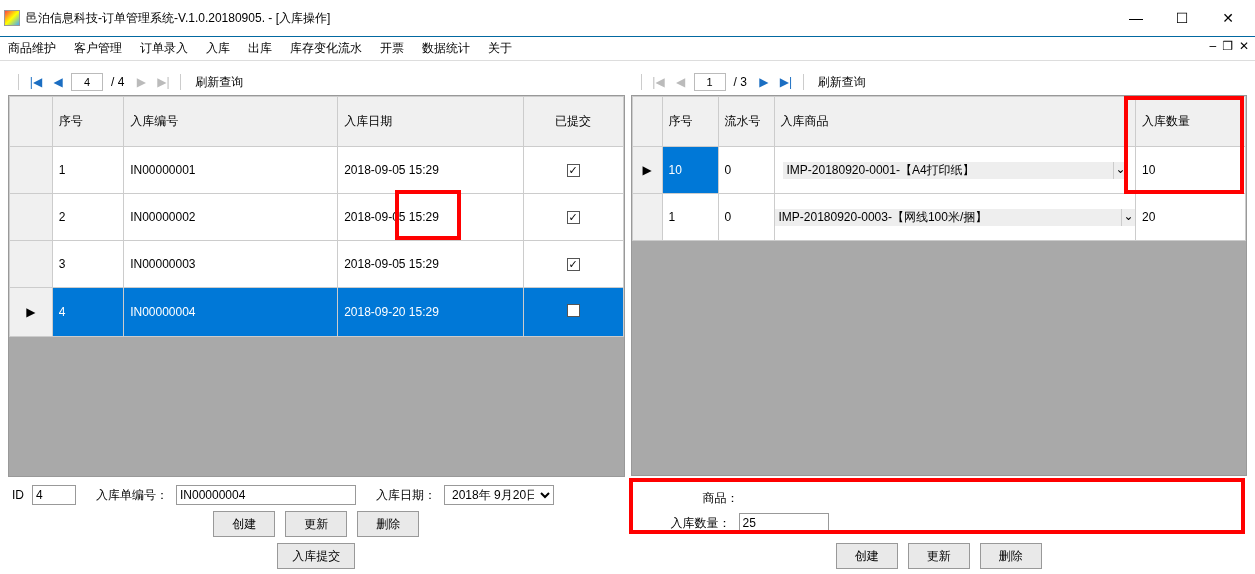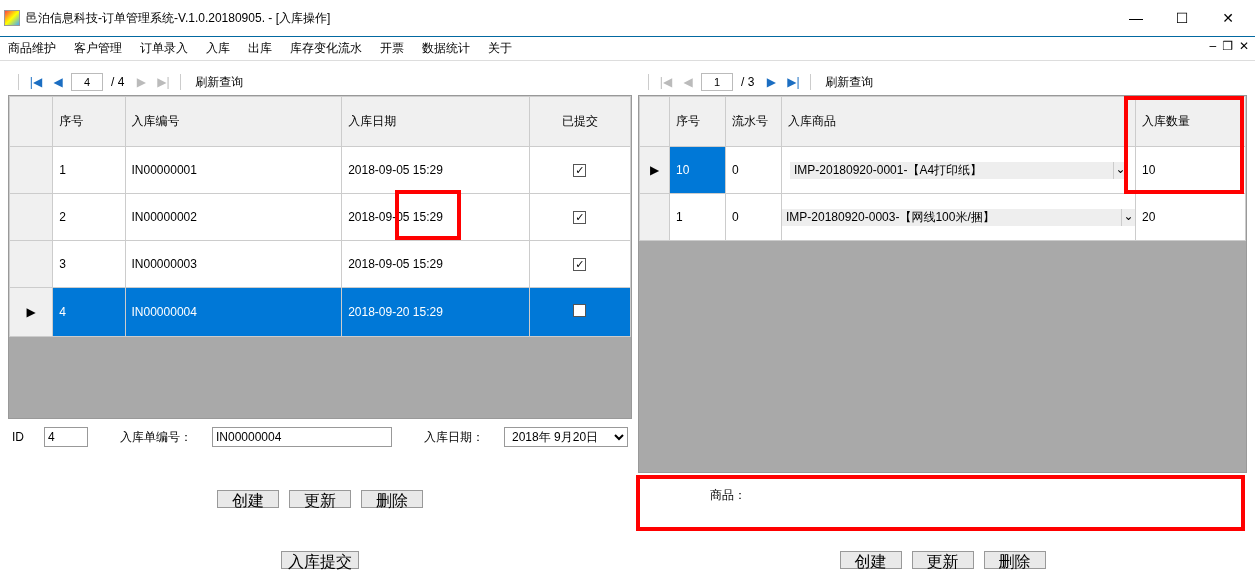--- a/index.html
+++ b/index.html
@@ -23,24 +23,24 @@
 .refresh { padding: 0 6px; cursor: pointer; }
 .grid-wrap { flex: 1; border: 1px solid #999; background: #a9a9a9; position: relative; overflow: hidden; }
 .grid { background: #fff; border-collapse: collapse; width: 100%; }
 .grid th, .grid td { border: 1px solid #ccc; height: 26px; padding: 16px 6px; text-align: left; font-weight: normal; font-size: 12px; }
 .grid th { background: #f0f0f0; }
 .grid .rowhdr { width: 30px; background: #f0f0f0; text-align: center; }
 .grid tr.selected td { background: #0078d7; color: #fff; }
 .grid tr.selected .rowhdr { background: #f0f0f0; color: #000; }
 .chk { display: inline-block; width: 13px; height: 13px; border: 1px solid #555; background: #fff; text-align: center; line-height: 11px; font-size: 11px; }
 .bottom-left { padding: 8px 4px 4px 4px; display: flex; flex-direction: column; gap: 6px; }
-.formrow { display: flex; align-items: center; gap: 20px; }
+.formrow { display: flex; align-items: center; gap: 8px; }
 .formrow label { white-space: nowrap; }
 input.txt, select.sel { height: 20px; border: 1px solid #999; padding: 0 3px; font-size: 12px; background: #fff; font-family: inherit; }
-.btn { height: 18px; min-width: 62px; border: 1px solid #999; background: #e9e9e9; font-size: 16px; cursor: pointer; margin-top: 37px; }
+.btn { height: 26px; min-width: 62px; border: 1px solid #999; background: #e9e9e9; font-size: 12px; cursor: pointer; }
 .btnrow { display: flex; gap: 10px; justify-content: center; }
 .hl-red { position: absolute; border: 4px solid #f00; pointer-events: none; }
 
 
 .grid.right th:nth-child(2), .grid.right td:nth-child(2) { width: 56px; }
 .grid.right th:nth-child(3), .grid.right td:nth-child(3) { width: 56px; }
 .grid.right th:nth-child(5), .grid.right td:nth-child(5) { width: 110px; }
 .dd { background: #eee; width: 14px; text-align: center; border-left: 1px solid #ccc; }
 .prodcell { display: flex; }
 .prodcell span:first-child { flex: 1; background: #eee; padding: 0 4px; }
@@ -131,21 +131,21 @@
         </table>
       <div class="hl-red" style="left:386px; top:94px; width:66px; height:50px"></div>
     </div>
     <div class="bottom-left">
       <div class="formrow">
         <label>ID</label>
         <input class="txt" style="width: 44px;" value="4">
         <label style="margin-left:12px">入库单编号：</label>
         <input class="txt" style="width: 180px;" value="IN00000004">
         <label style="margin-left:12px">入库日期：</label>
-        <select class="sel" style="width:124px"><option>2018年 9月20日</option></select>
+        <select class="sel" style="width:110px"><option>2018年 9月20日</option></select>
       </div>
       <div class="btnrow">
         <button class="btn">创建</button>
         <button class="btn">更新</button>
         <button class="btn">删除</button>
       </div>
       <div class="btnrow">
         <button class="btn" style="min-width:78px">入库提交</button>
       </div>
     </div>
@@ -199,20 +199,24 @@
             </tr>
       </tbody>
         </table>
       <div class="hl-red" style="right:2px; top:0px; width:120px; height:98px"></div>
     </div>
     <div class="bottom-left" style="position:relative; padding-top:14px">
       <div class="hl-red" style="left:-2px; right:2px; top:2px; height:56px"></div>
       <div class="formrow" style="justify-content:flex-start; padding-left:38px">
         <label style="width:66px; text-align:right">商品：</label>
       </div>
+      <div class="formrow" style="justify-content:flex-start; padding-left:30px">
+        <label style="width:66px; text-align:right">入库数量：</label>
+        <input class="txt" style="width: 90px;" value="25">
+      </div>
       <div class="btnrow" style="margin-top:4px">
         <button class="btn">创建</button>
         <button class="btn">更新</button>
         <button class="btn">删除</button>
       </div>
     </div>
   </div>
 </div>
 
 </body></html>

